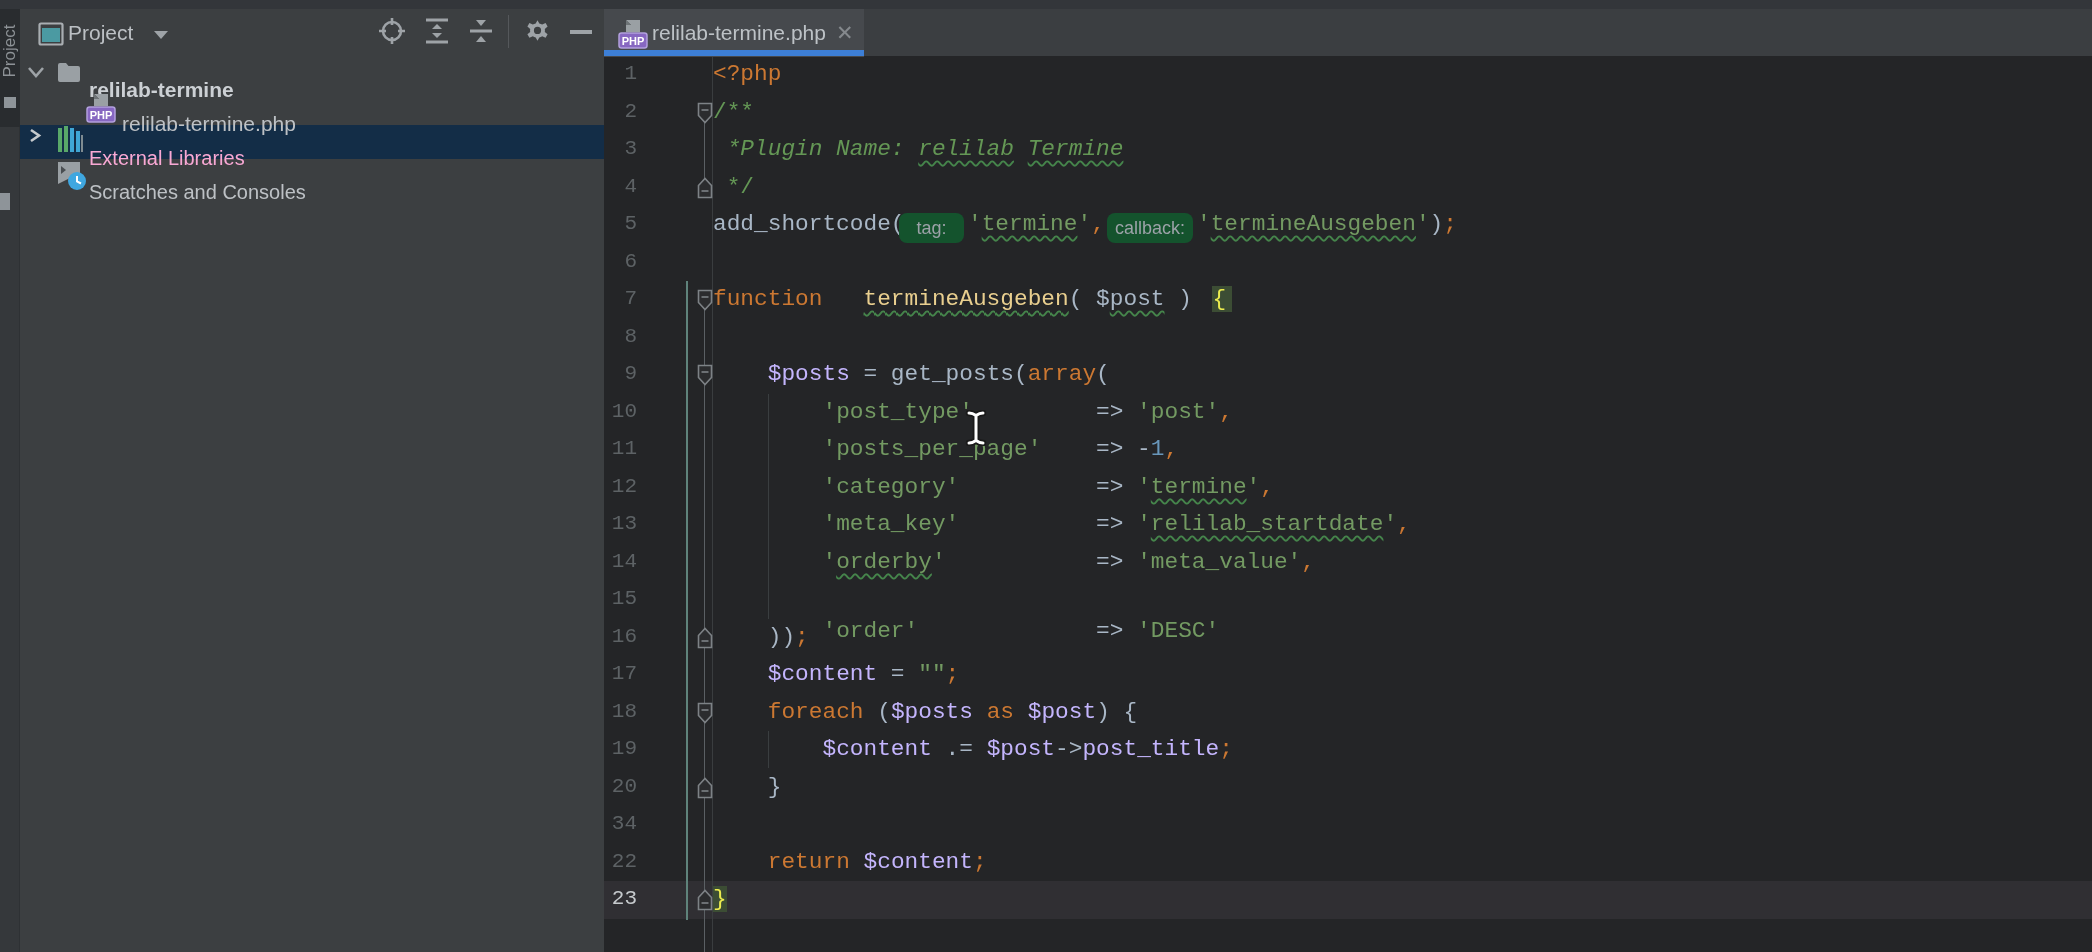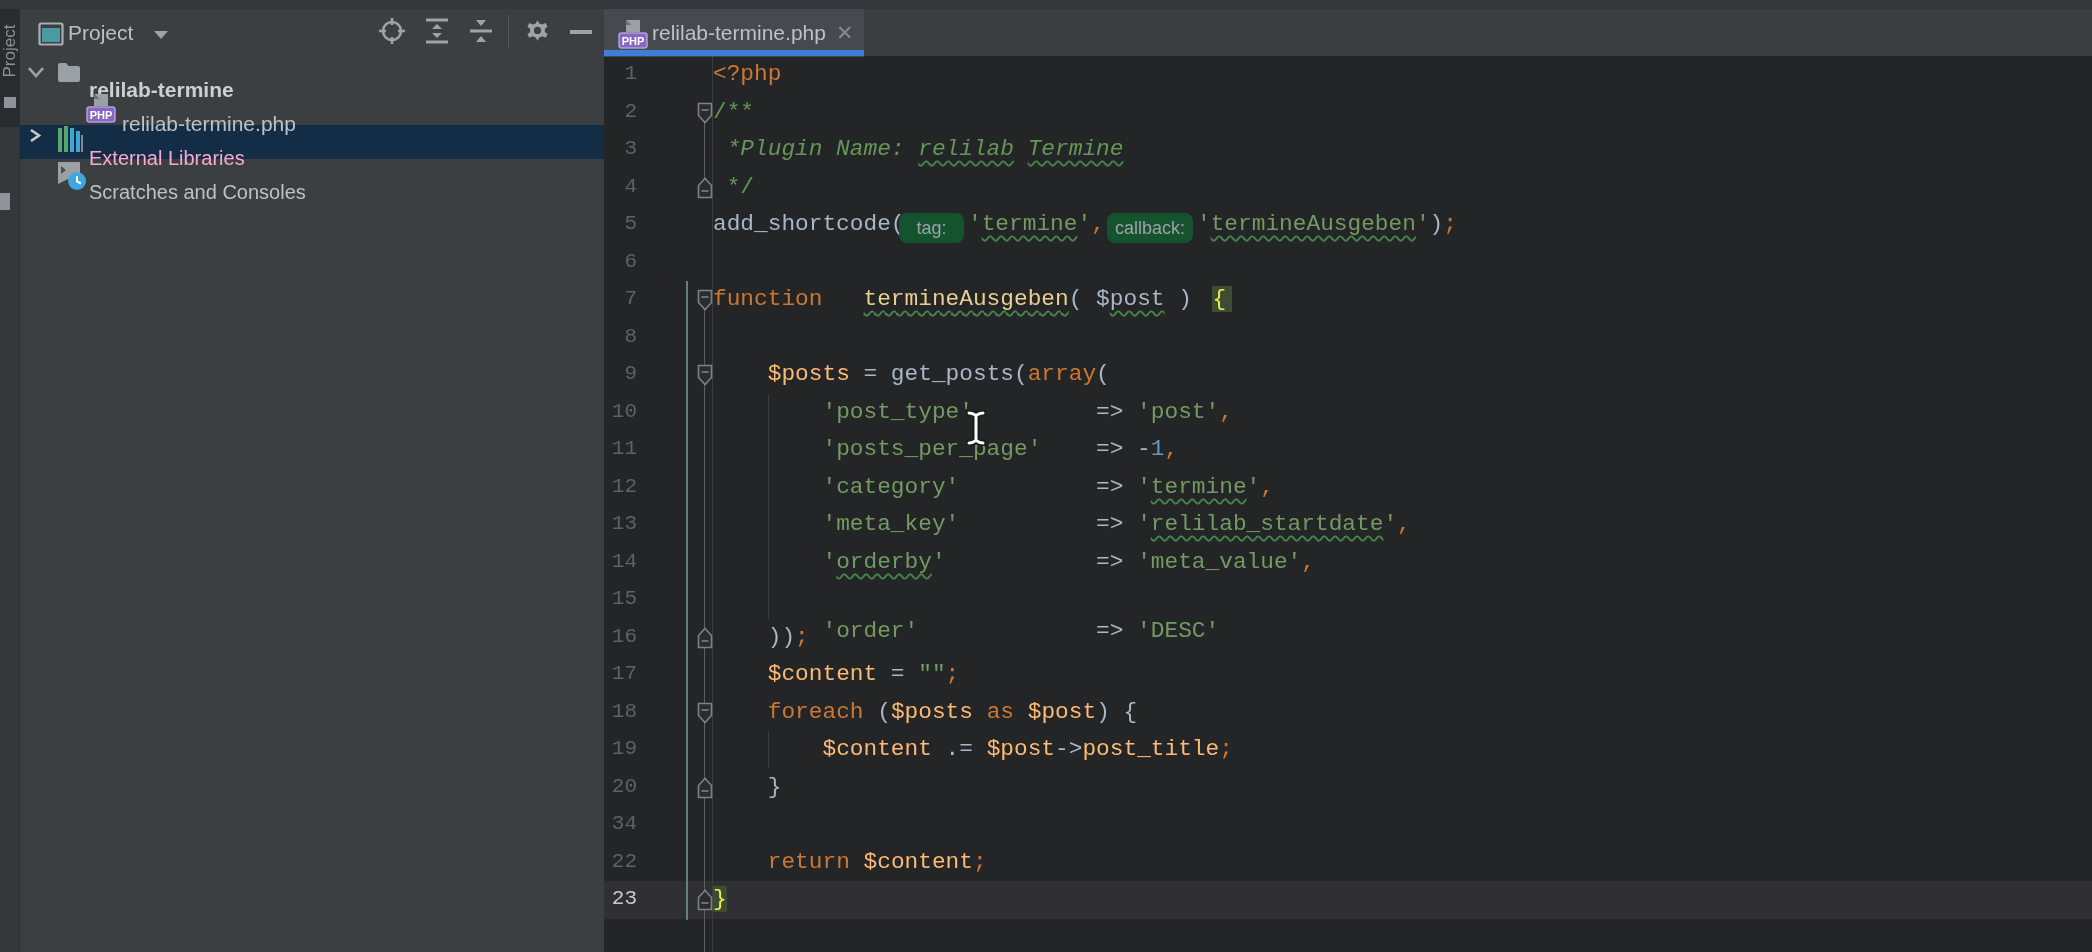--- a/index.html
+++ b/index.html
@@ -30,21 +30,21 @@
 #caretline { left:604px; top:881px; width:1488px; height:38px; background:#302f33; }
 .gline { position:absolute; width:1px; }
 .lnum { position:absolute; width:50px; text-align:right; font-family:"Liberation Mono", monospace; font-size:21px; color:#5d6265; }
 .lnum23 { color:#c6cacd; }
 .code { position:absolute; left:713px; font-family:"Liberation Mono", monospace; font-size:22.8px; line-height:37.5px; white-space:pre; color:#a9b7c6; }
 .k { color:#cc7832; }
 .s { color:#739a62; }
 .c { color:#6a9955; color:#649755; }
 .ci { font-style:italic; }
 .n { color:#6897bb; }
-.v { color:#fdba74; }
+.v { color:#c4b5fd; }
 .f { color:#e9cf8f; }
 .o { color:#cc7832; }
 .sq { text-decoration:underline; text-decoration-style:wavy; text-decoration-color:#45854b; text-decoration-thickness:1.5px; text-underline-offset:5px; }
 .brace { color:#ecec4f; background:#3c4d34; }
 .brace7 { margin-left:6px; padding:0 6px 0 1px; }
 .pillabs { position:absolute; top:7px; height:30px; background:#14532d; color:#9ca2a8; border-radius:8px; font-family:"Liberation Sans", sans-serif; font-size:18px; line-height:30px; text-align:center; }
 .codeabs { position:absolute; top:0; }
 .fold { position:absolute; }
 </style>
 </head>

